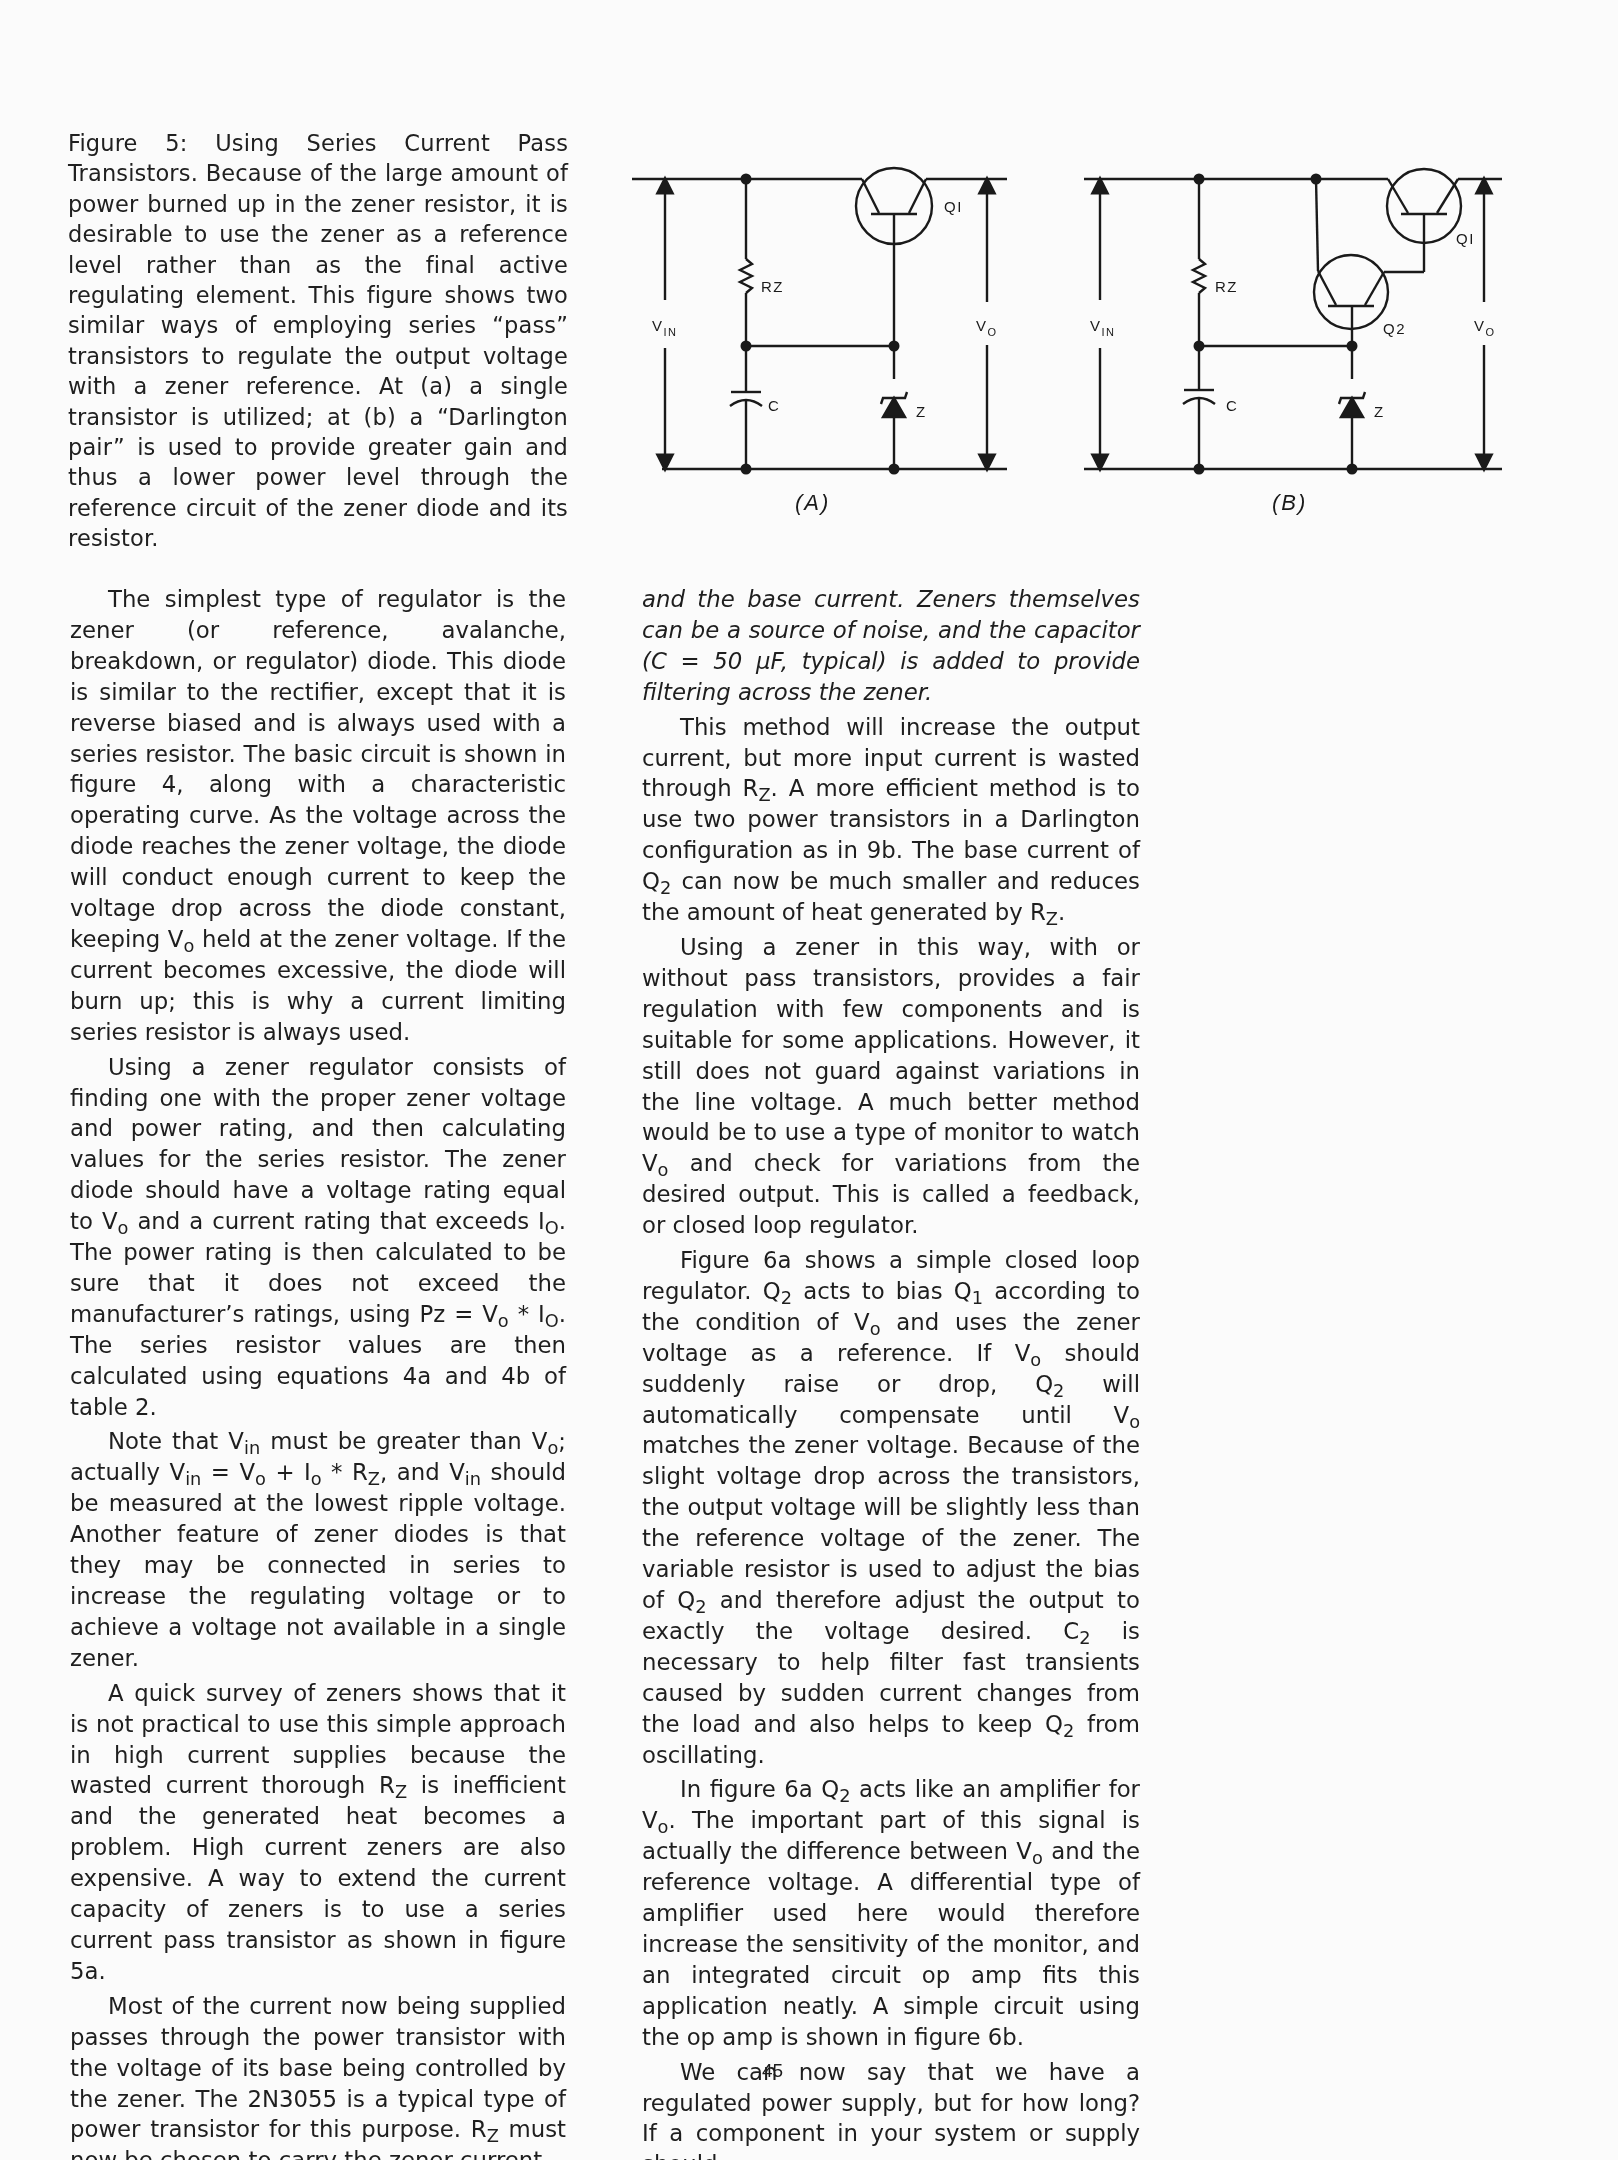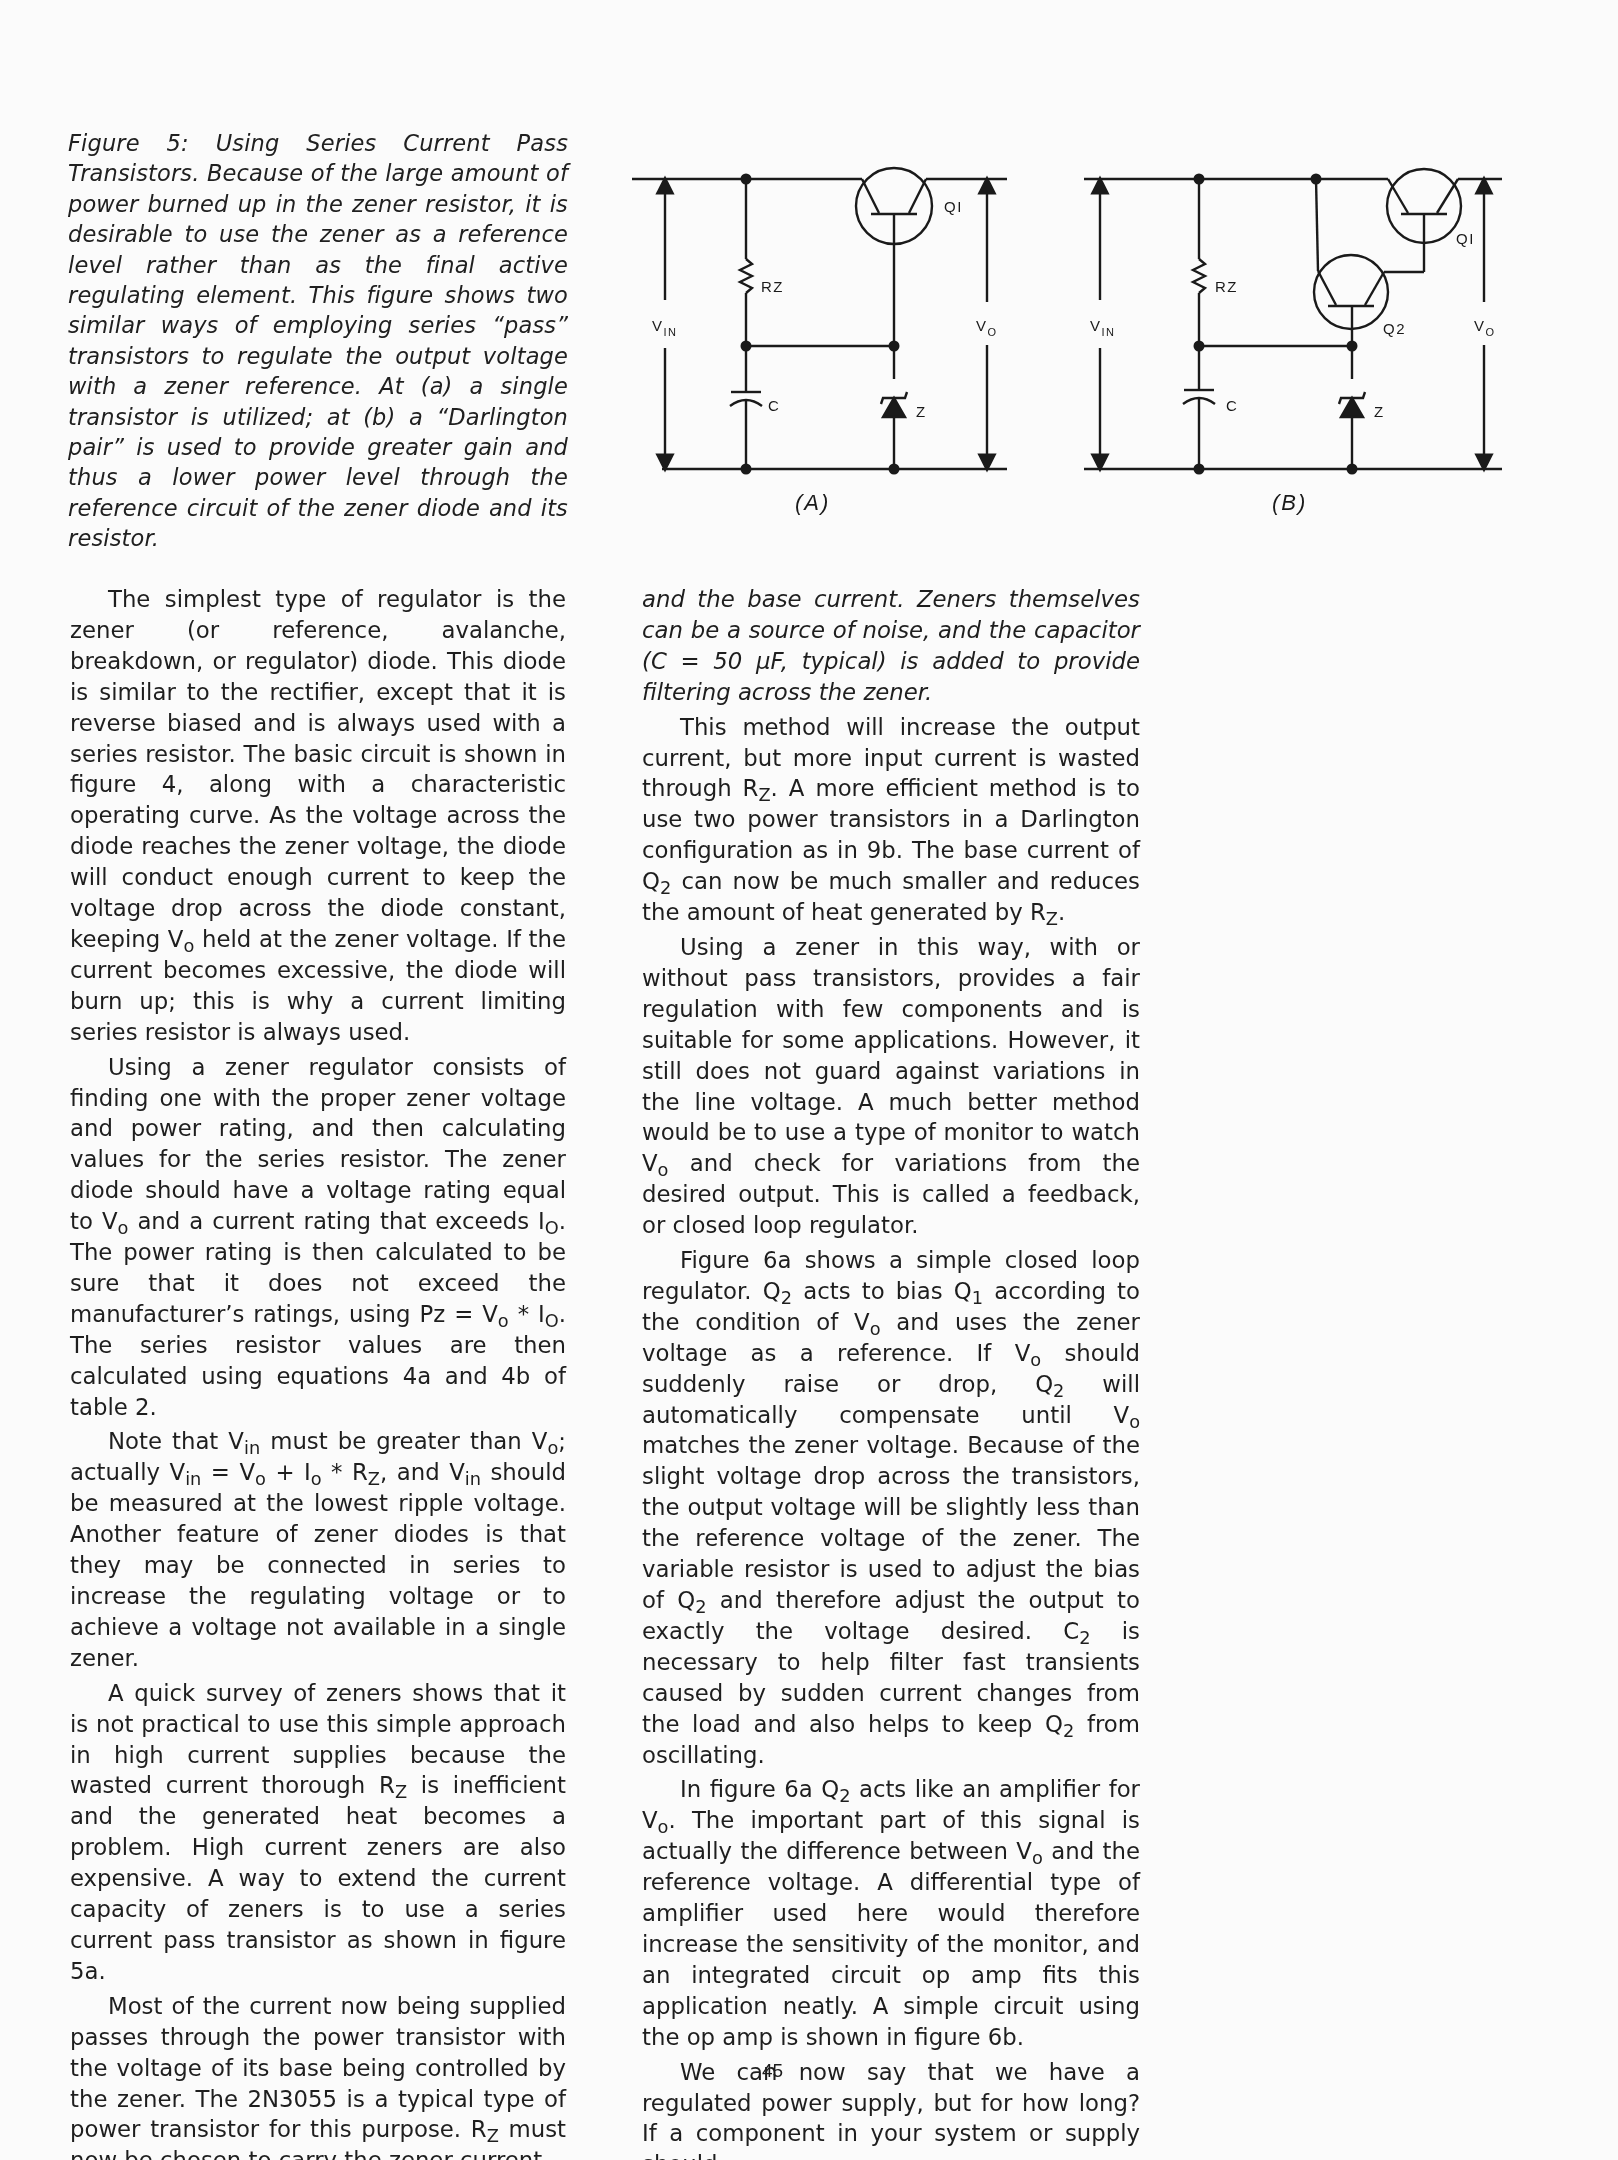--- a/index.html
+++ b/index.html
@@ -6,21 +6,21 @@
   body {
     width: 1618px; height: 2160px;
     background: #fbfbfb;
     position: relative;
     overflow: hidden;
     color: #1c1c1c;
     font-family: "DejaVu Sans", sans-serif;
   }
   .caption {
     position: absolute; left: 68px; top: 128px; width: 500px;
-    font-style: italic; font-size: 22.5px; line-height: 30.4px;
+    font-size: 22.5px; line-height: 30.4px;
     text-align: justify; color: #202020;
     letter-spacing: 0.15px;
   }
   .diagram { position: absolute; top: 0; left: 0; }
   .col {
     position: absolute; top: 580px; width: 504px;
     font-size: 22.8px; line-height: 30.9px;
     text-align: justify; color: #1e1e1e;
   }
   .col.left { left: 66px; }

